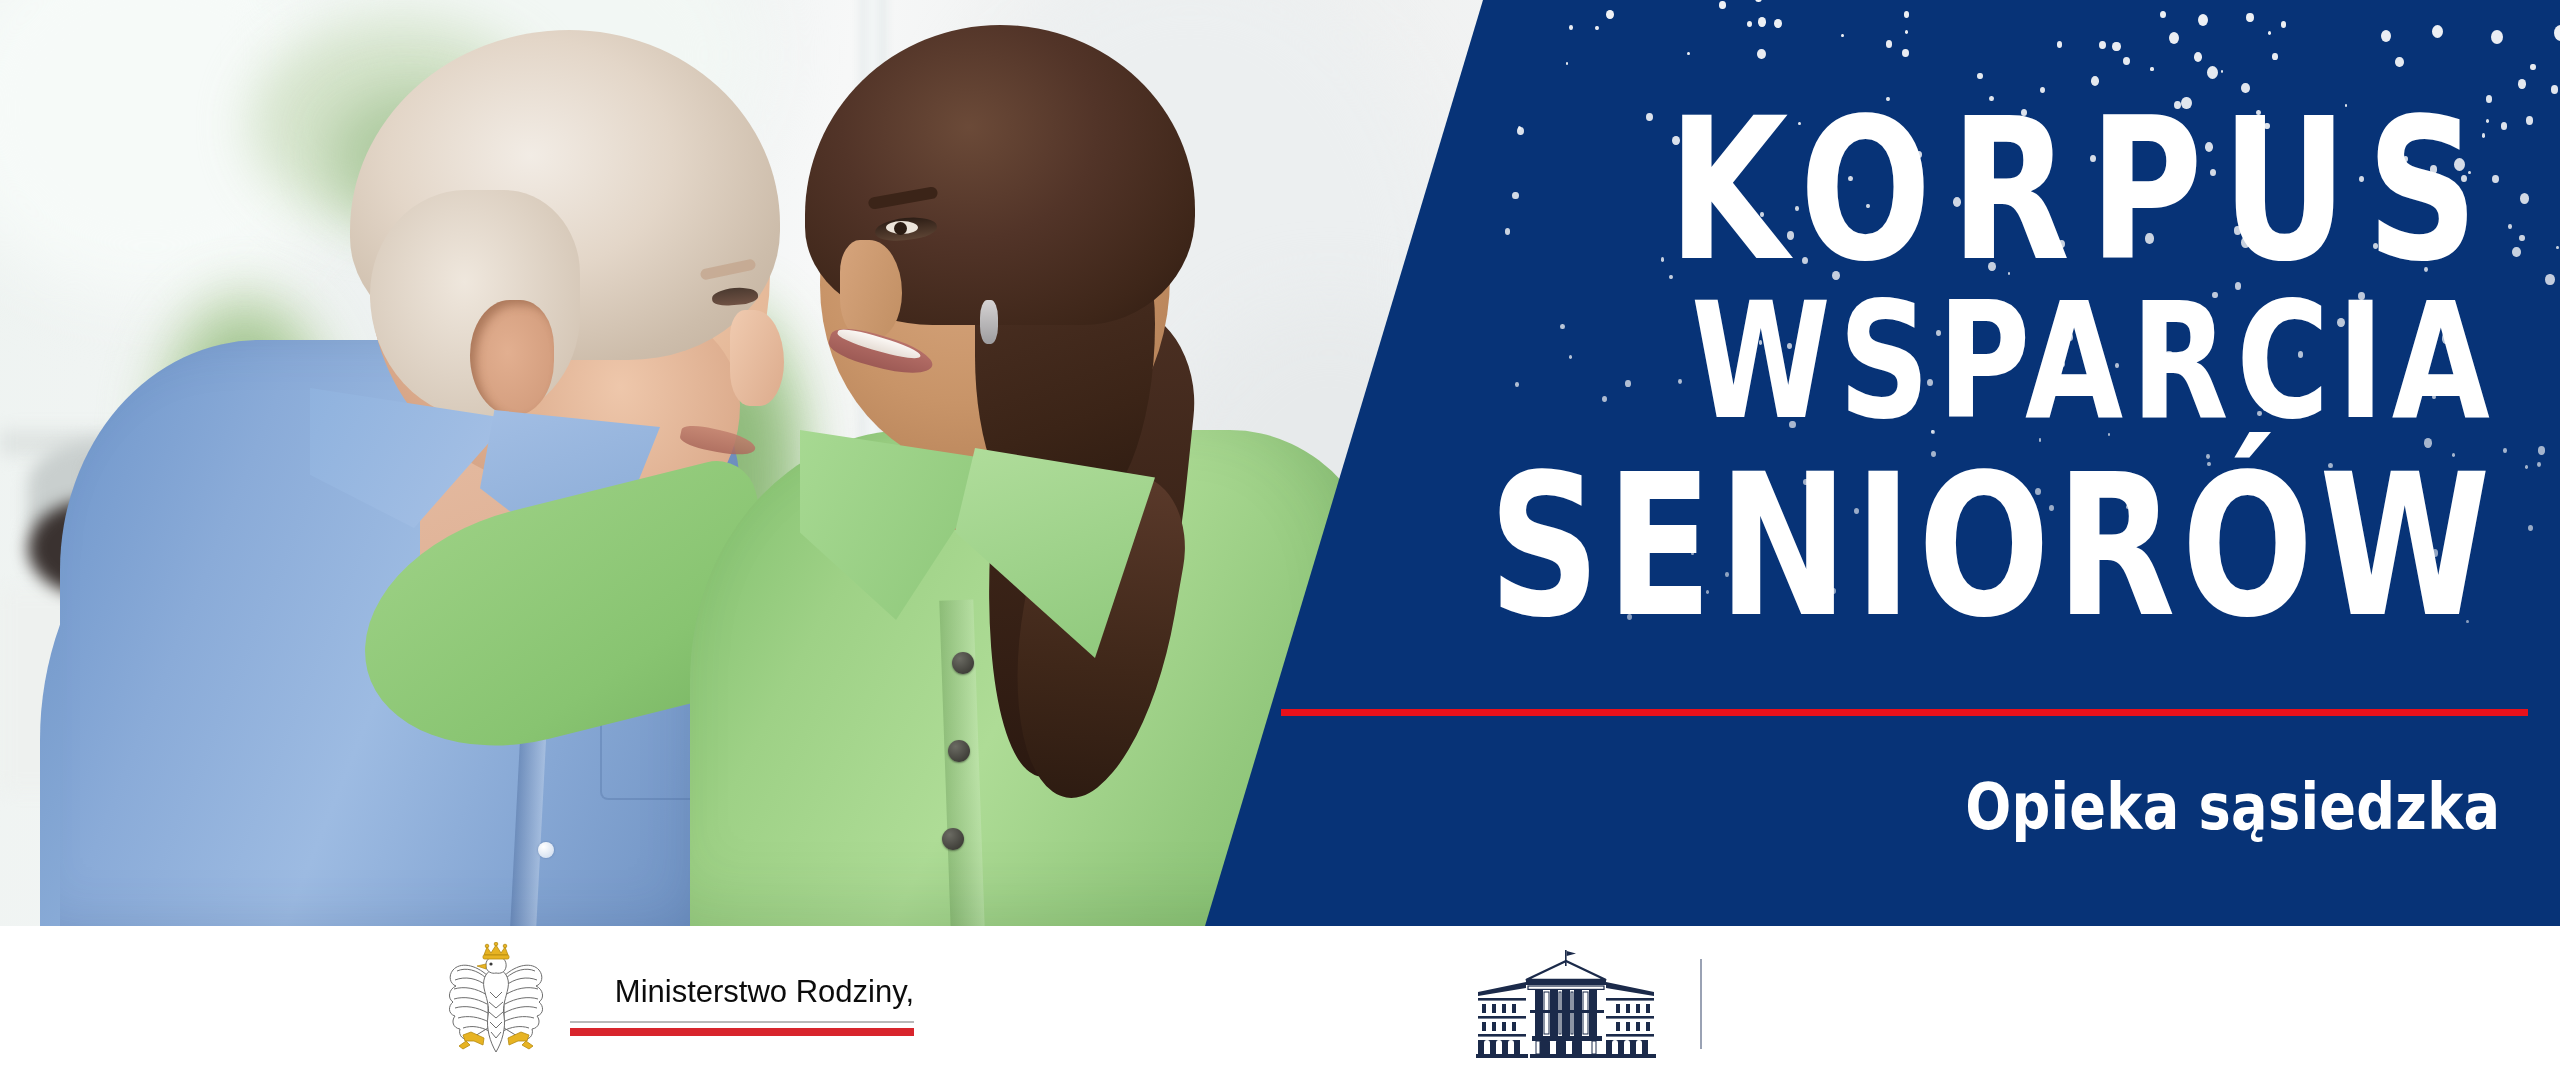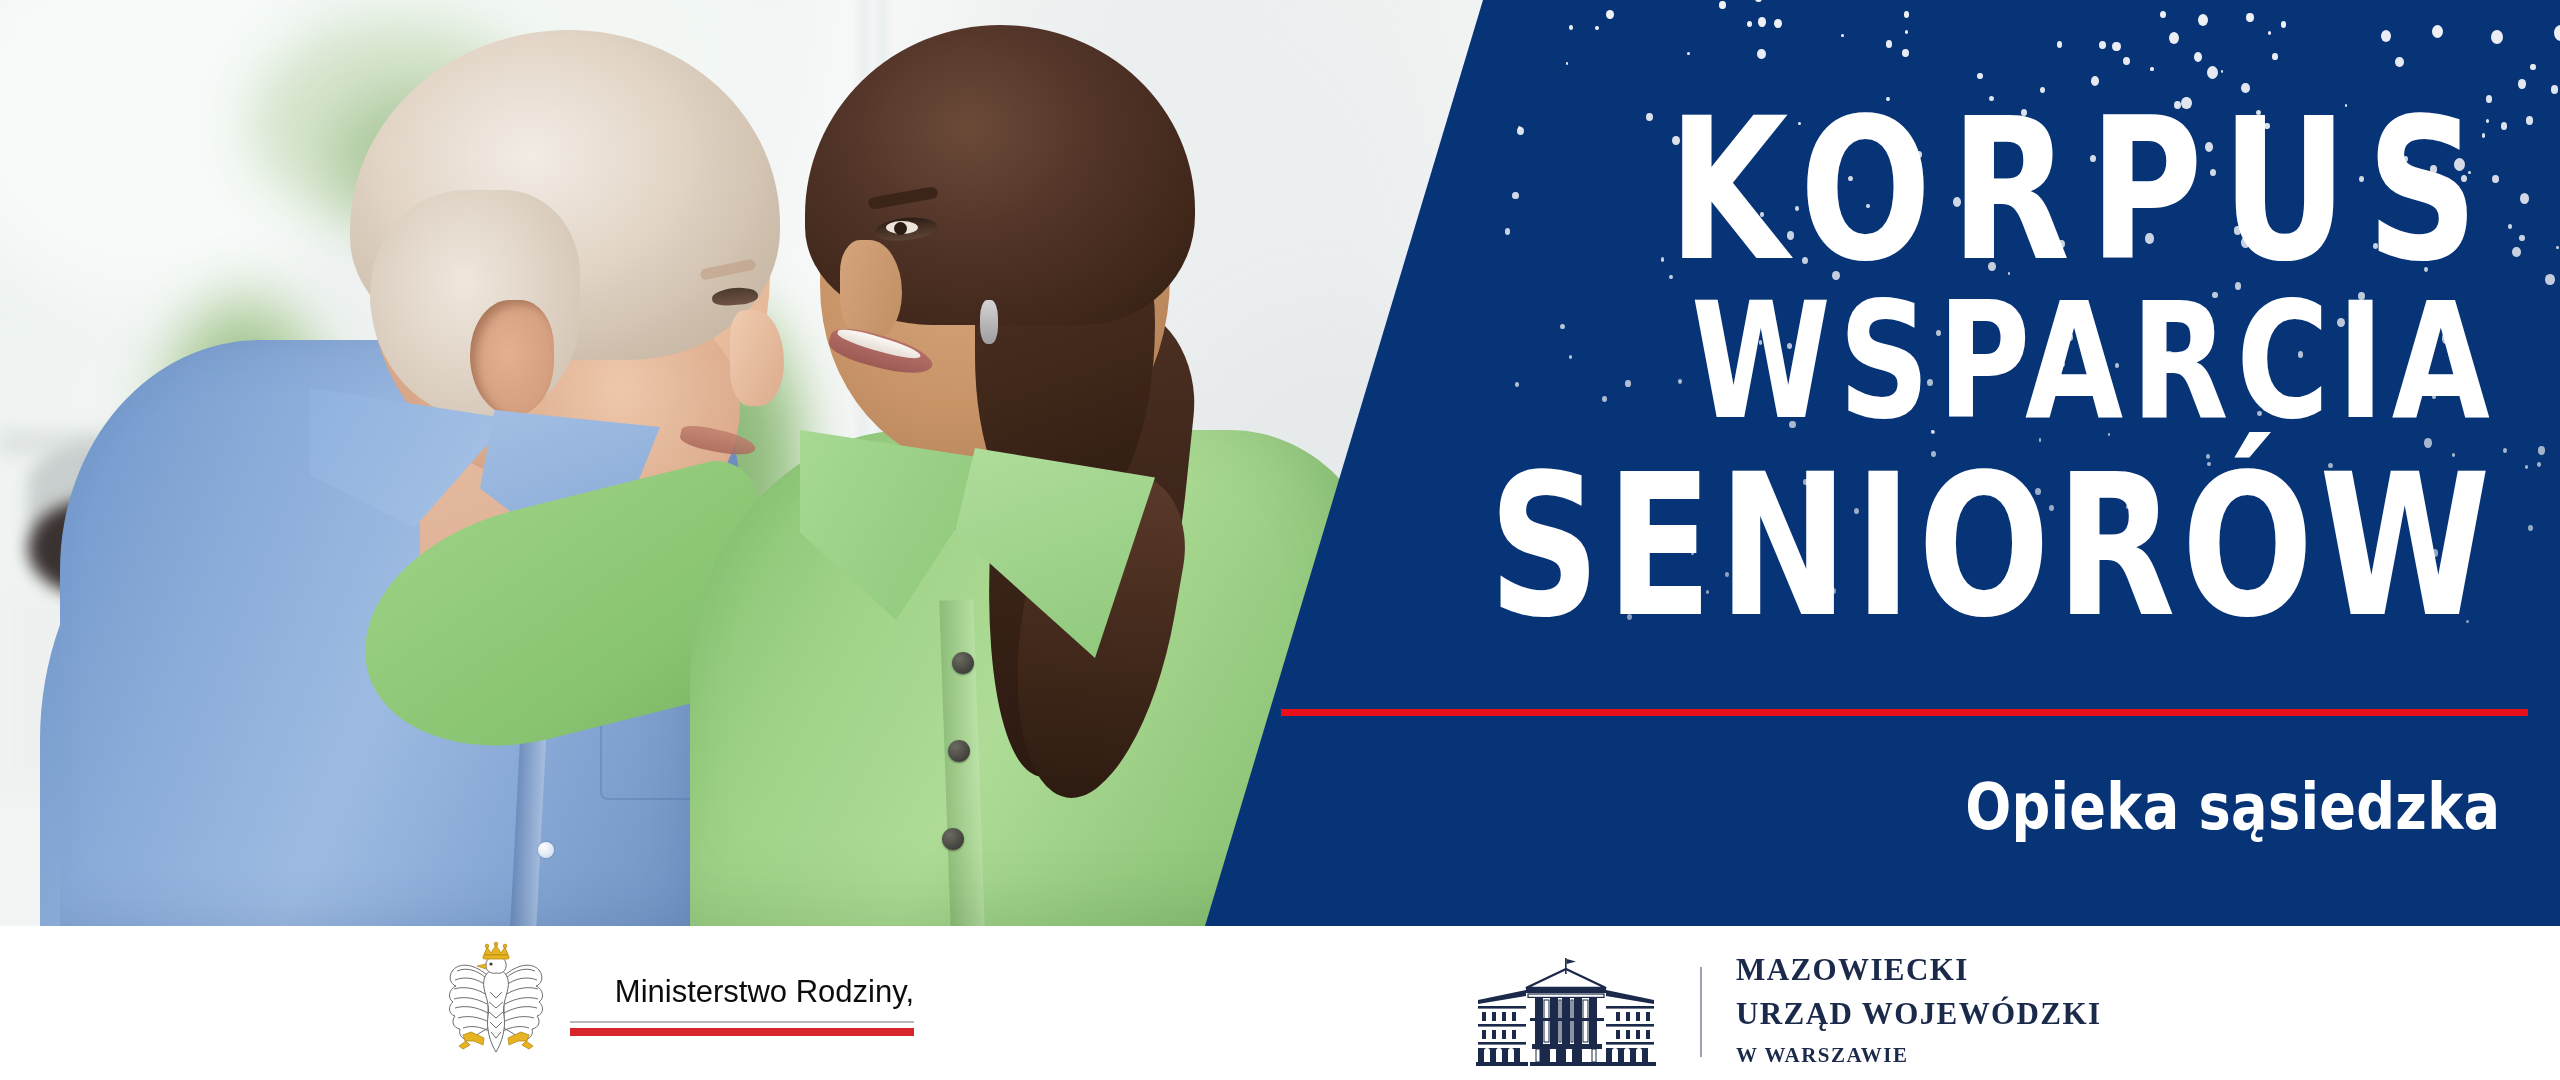--- a/index.html
+++ b/index.html
@@ -771,19 +771,14 @@
             <rect x="166" y="74" width="4" height="9"></rect>
           <rect x="176" y="74" width="4" height="9"></rect>
             <rect x="186" y="74" width="4" height="9"></rect>
           <rect x="146" y="86" width="48" height="2.6"></rect>
           <path d="M146 92 v14 h6 V95 a3 3 0 0 1 6 0 v11 h6 V95 a3 3 0 0 1 6 0 v11 h6 V95 a3 3 0 0 1 6 0 v11 h6 V92 Z"></path>
           <rect x="144" y="106" width="52" height="4"></rect>
         </g>
       </svg>
     </span>
     <span class="vdiv"></span>
-    <span>
-      <span class="mt mt1" style="display:block">MAZOWIECKI</span>
-      <span class="mt mt2" style="display:block">URZĄD WOJEWÓDZKI</span>
-      <span class="mt mt3" style="display:block">W WARSZAWIE</span>
-    </span>
   </div>
 </div>
 
 </body></html>

